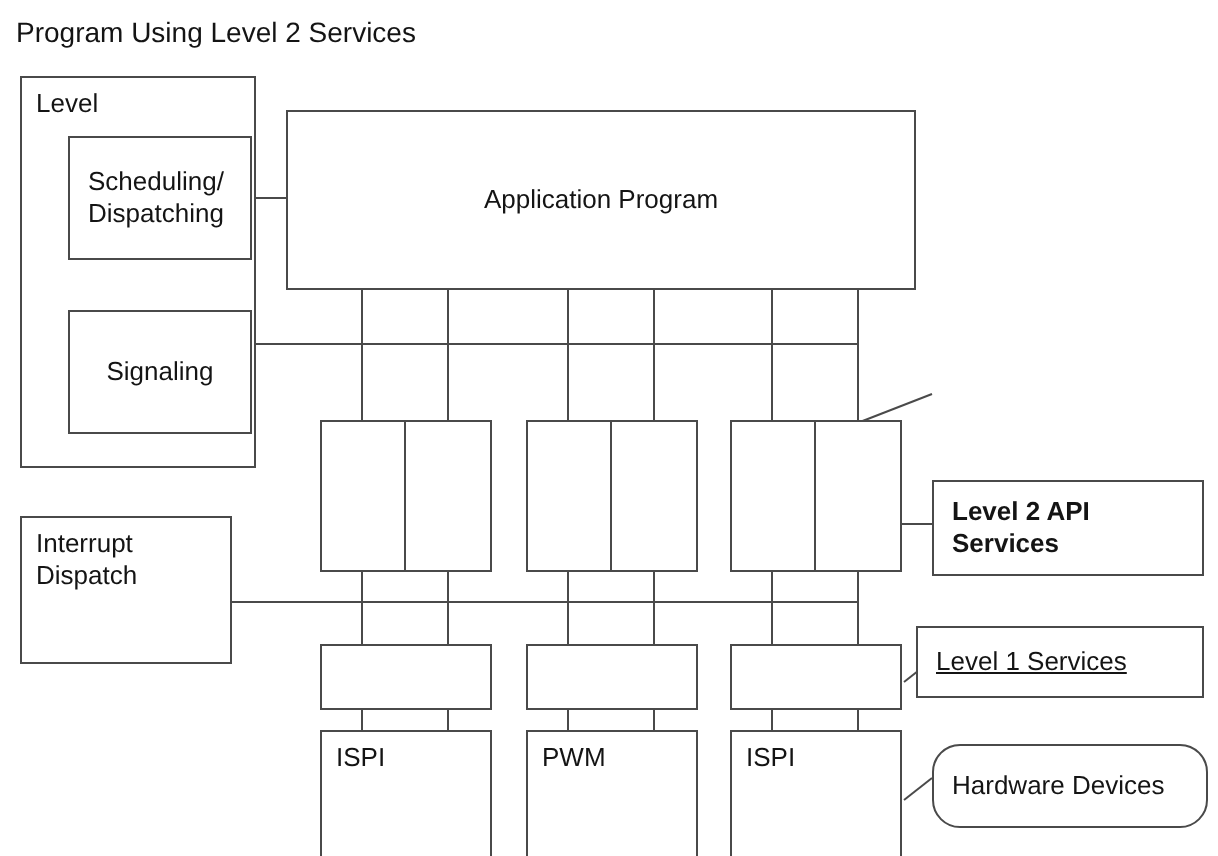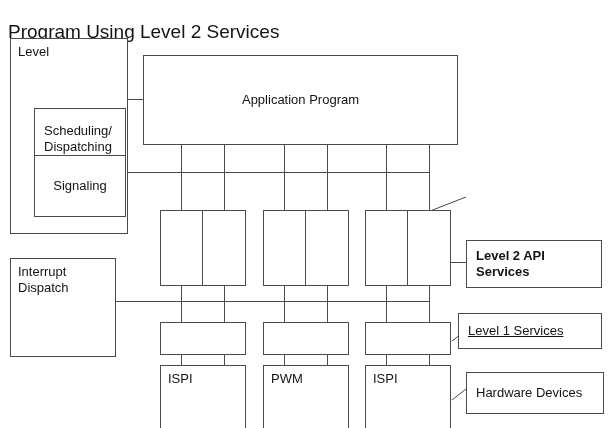--- a/index.html
+++ b/index.html
@@ -1,21 +1,21 @@
 <!DOCTYPE html>
 <html style="--stroke: #4a4a4a; --text: #141414; --background: #ffffff;"><head>
 <meta charset="utf-8">
 <style>
   html,body{margin:0;padding:0;background:#fff;}
   .canvas{
     position:relative;width:609px;height:428px;background:var(--background,#fff);
     overflow:hidden;font-family:"Liberation Sans",sans-serif;
     font-size:13px;color:var(--text,#111);line-height:1.25;
   }
-  .title{position:absolute;left:8px;top:20px;font-size:19px;}
+  .title{position:absolute;left:8px;top:8px;font-size:14px;}
   .box{position:absolute;border:1px solid var(--stroke,#4a4a4a);background:#fff;box-sizing:border-box;}
   .lbl-top{padding:5px 7px;}
   .lbl-center{display:flex;align-items:center;justify-content:center;height:100%;}
   .lbl-left-mid{display:flex;align-items:center;height:100%;padding-left:9px;padding-right:4px;box-sizing:border-box;}
   .pre{white-space:pre-line;}
   svg.wires{position:absolute;left:0;top:0;width:609px;height:428px;}
   svg.wires line{stroke:var(--stroke,#4a4a4a);stroke-width:1;}
   svg.wires line.straight{shape-rendering:crispEdges;}
 </style>
 </head>
@@ -59,33 +59,33 @@
     <line x1="466" y1="330" x2="452" y2="341"></line>
 
     <line x1="466" y1="389" x2="452" y2="400"></line>
   </svg>
 
   <div class="title">Program Using Level 2 Services</div>
 
   <div class="box" style="left:10px;top:38px;width:118px;height:196px;">
     <div class="lbl-top">Level</div>
   </div>
-  <div class="box" style="left:34px;top:68px;width:92px;height:62px;margin-top:40px;">
+  <div class="box" style="left:34px;top:68px;width:92px;height:62px;">
     <div class="lbl-left-mid pre">Scheduling/
 Dispatching</div>
   </div>
   <div class="box" style="left:34px;top:155px;width:92px;height:62px;">
     <div class="lbl-center">Signaling</div>
   </div>
 
   <div class="box" style="left:143px;top:55px;width:315px;height:90px;">
     <div class="lbl-center">Application Program</div>
   </div>
 
-  <div class="box" style="left:10px;top:258px;width:106px;height:99px;">
+  <div class="box" style="left:10px;top:258px;width:106px;height:74px;">
     <div class="lbl-top pre">Interrupt
 Dispatch</div>
   </div>
 
   <div class="box" style="left:160px;top:210px;width:43px;height:76px;"></div>
   <div class="box" style="left:202px;top:210px;width:44px;height:76px;"></div>
   <div class="box" style="left:263px;top:210px;width:43px;height:76px;"></div>
   <div class="box" style="left:305px;top:210px;width:44px;height:76px;"></div>
   <div class="box" style="left:365px;top:210px;width:43px;height:76px;"></div>
   <div class="box" style="left:407px;top:210px;width:44px;height:76px;"></div>
@@ -103,17 +103,17 @@
   <div class="box" style="left:365px;top:365px;width:86px;height:70px;">
     <div class="lbl-top">ISPI</div>
   </div>
 
   <div class="box" style="left:466px;top:240px;width:136px;height:48px;font-weight:bold;">
     <div class="lbl-left-mid">Level 2 API Services</div>
   </div>
   <div class="box" style="left:458px;top:313px;width:144px;height:36px;text-decoration:underline;">
     <div class="lbl-left-mid">Level 1 Services</div>
   </div>
-  <div class="box" style="left:466px;top:372px;width:138px;height:42px;">
+  <div class="box" style="left:466px;top:372px;width:138px;height:42px;border-radius:14px;">
     <div class="lbl-left-mid">Hardware Devices</div>
   </div>
 
 </div>
 
 </body></html>

